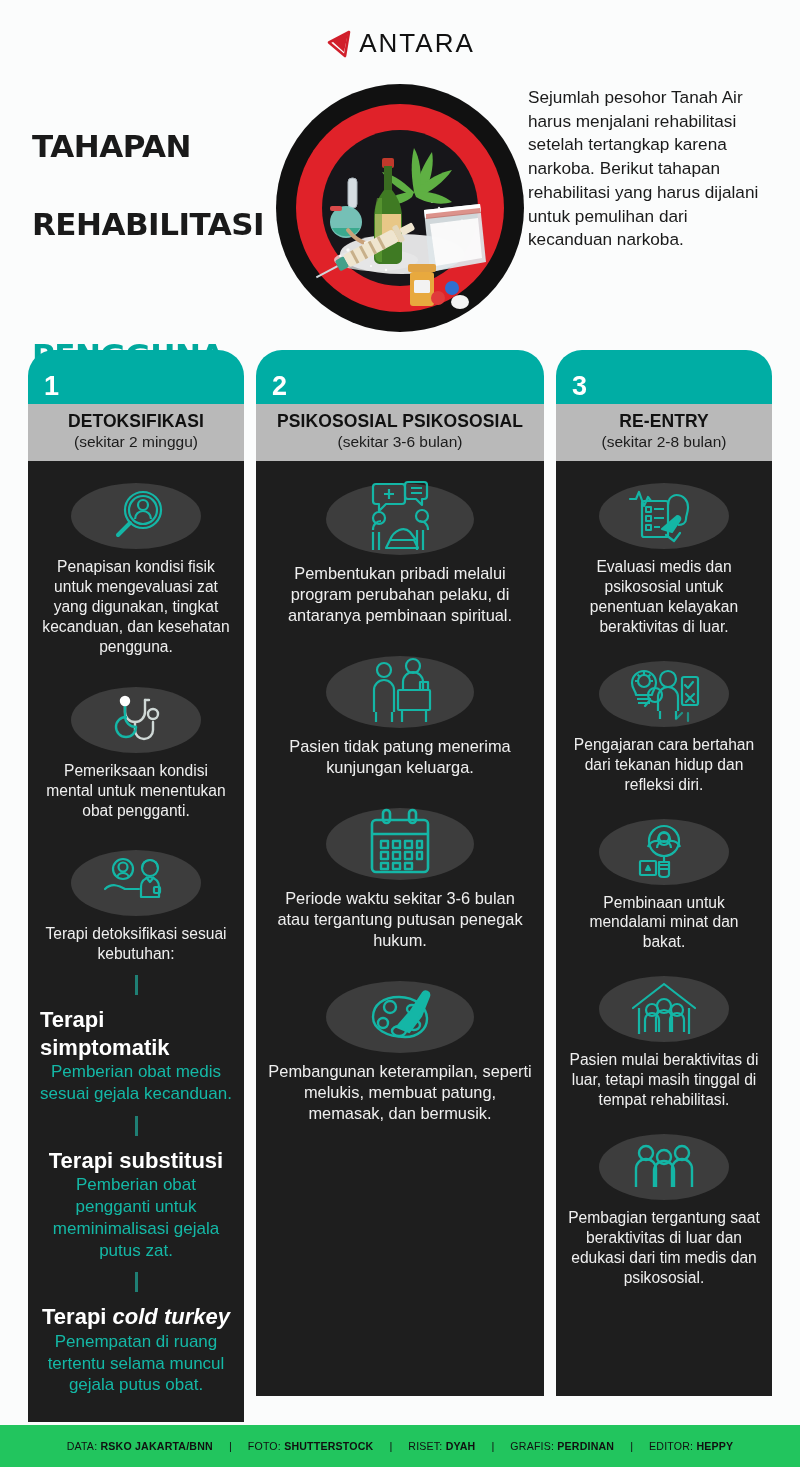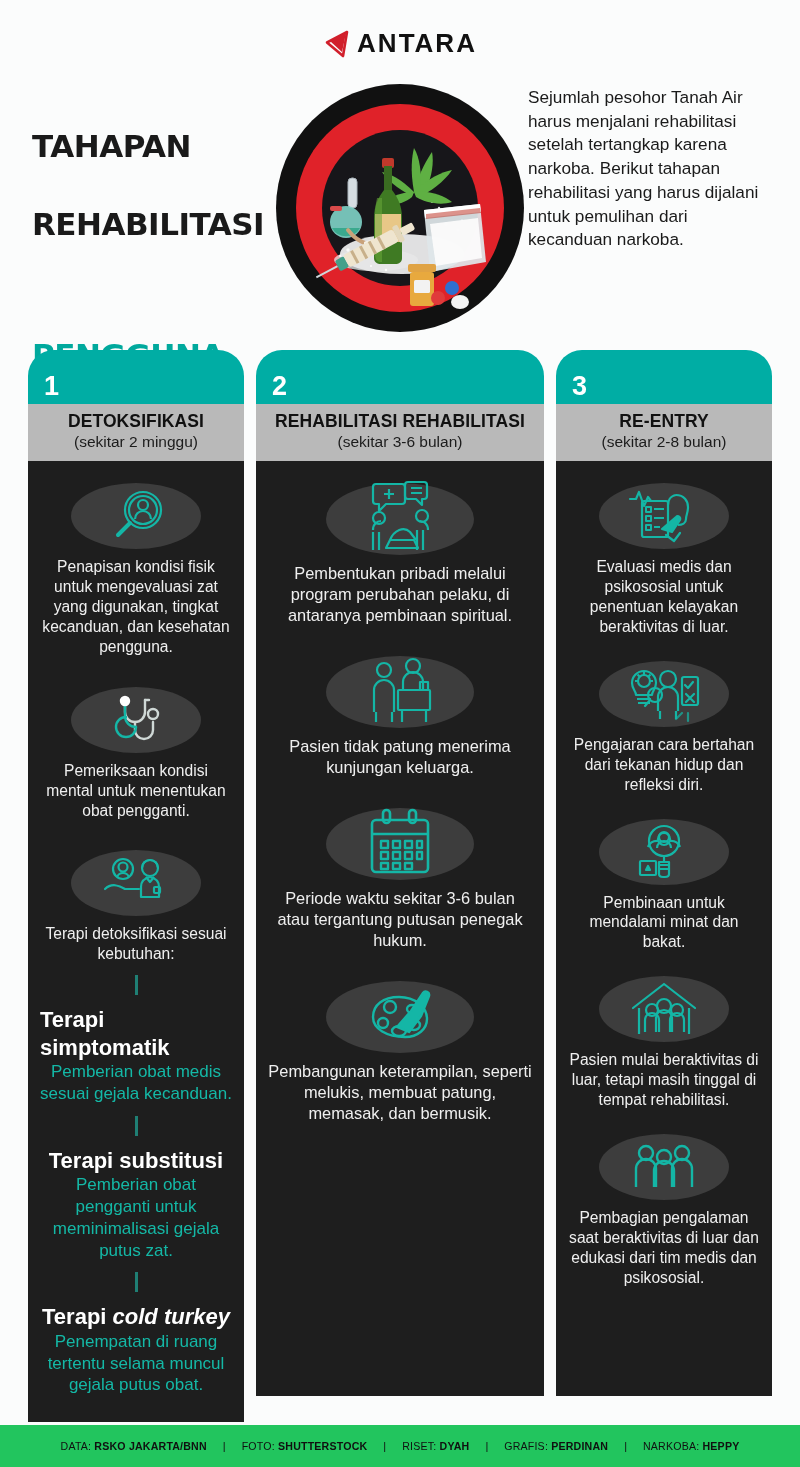--- a/index.html
+++ b/index.html
@@ -12,21 +12,21 @@
   .page { position: relative; width: 800px; height: 1467px; background: #fbfcfc; }
 
   
   .logo {
     position: absolute; top: 28px; left: 0; width: 800px;
     display: flex; align-items: center; justify-content: center; gap: 8px;
   }
   .logo-mark { width: 26px; height: 28px; display: block; }
   .logo-text {
     font-size: 26px; letter-spacing: 2px; color: #111;
-    font-family: "Liberation Sans", sans-serif; font-weight: 700;
+    font-family: "Liberation Sans", sans-serif; font-weight: 400;
   }
 
   
   .headline { position: absolute; left: 32px; top: 86px; width: 240px; }
   .headline div {
     font-family: "DejaVu Sans", sans-serif;
     font-weight: 700;
     font-size: 31px; line-height: 1.14;
     letter-spacing: -0.5px;
     text-transform: uppercase;
@@ -309,21 +309,21 @@
         </div>
 
       </div>
     </div>
 
     <div class="col col-2">
       <div class="col-head">
         <span class="col-num">2</span>
       </div>
       <div class="col-title-band">
-        <div class="col-title">REHABILITASI REHABILITASI</div>
+        <div class="col-title">PSIKOSOSIAL PSIKOSOSIAL</div>
         <div class="col-sub">(sekitar 3-6 bulan)</div>
       </div>
       <div class="col-body">
 
         <div class="item">
           <div class="icon-wrap">
             <svg width="92" height="78" viewBox="0 0 92 78" fill="none" stroke="#14b6a6" stroke-width="2.2" stroke-linejoin="round">
               <path d="M22 4 h26 a3 3 0 0 1 3 3 v14 a3 3 0 0 1 -3 3 h-16 l-7 7 v-7 h-3 a3 3 0 0 1 -3 -3 V7 a3 3 0 0 1 3 -3 Z"></path>
               <path d="M35 9 v10 M30 14 h10"></path>
               <path d="M54 2 h16 a3 3 0 0 1 3 3 v11 a3 3 0 0 1 -3 3 h-2 v6 l-6 -6 h-8 a3 3 0 0 1 -3 -3 V5 a3 3 0 0 1 3 -3 Z"></path>
@@ -503,35 +503,35 @@
           <div class="icon-wrap">
             <svg width="76" height="56" viewBox="0 0 76 56" fill="none" stroke="#14b6a6" stroke-width="2.4" stroke-linejoin="round">
               <circle cx="20" cy="14" r="7"></circle>
               <path d="M10 48 v-18 a10 10 0 0 1 20 0 v18"></path>
               <circle cx="38" cy="18" r="7"></circle>
               <path d="M28 48 v-16 a10 10 0 0 1 20 0 v16"></path>
               <circle cx="56" cy="14" r="7"></circle>
               <path d="M46 48 v-18 a10 10 0 0 1 20 0 v18"></path>
             </svg>
           </div>
-          <div class="item-text">Pembagian pengalaman saat beraktivitas di luar dan edukasi dari tim medis dan psikososial.</div>
+          <div class="item-text">Pembagian tergantung saat beraktivitas di luar dan edukasi dari tim medis dan psikososial.</div>
         </div>
 
       </div>
     </div>
 
   </div>
 
   <div class="footer">
     <div class="credits">
       <span class="credit"><span>DATA:</span> <b>RSKO JAKARTA/BNN</b></span>
       <span class="divider">|</span>
       <span class="credit"><span>FOTO:</span> <b>SHUTTERSTOCK</b></span>
       <span class="divider">|</span>
       <span class="credit"><span>RISET:</span> <b>DYAH</b></span>
       <span class="divider">|</span>
       <span class="credit"><span>GRAFIS:</span> <b>PERDINAN</b></span>
       <span class="divider">|</span>
-      <span class="credit"><span>NARKOBA:</span> <b>HEPPY</b></span>
+      <span class="credit"><span>EDITOR:</span> <b>HEPPY</b></span>
     </div>
   </div>
 
 </div>
 
 </body></html>

